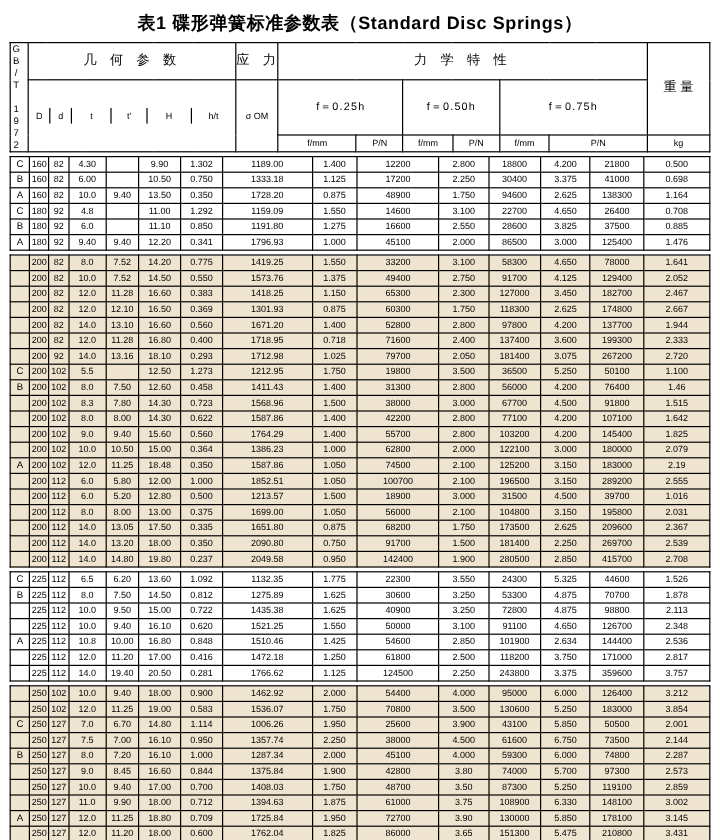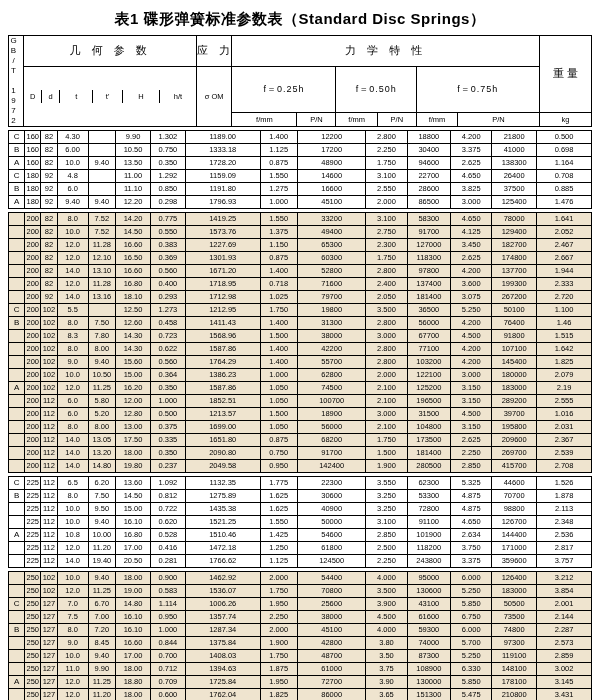--- a/index.html
+++ b/index.html
@@ -253,21 +253,21 @@
             <td>37500</td>
             <td>0.885</td>
           </tr>
           <tr class="cellrow">
             <td class="rowlabel">A</td>
             <td>180</td>
             <td>92</td>
             <td>9.40</td>
             <td>9.40</td>
             <td>12.20</td>
-            <td>0.298</td>
+            <td>0.341</td>
             <td>1796.93</td>
             <td>1.000</td>
             <td>45100</td>
             <td>2.000</td>
             <td>86500</td>
             <td>3.000</td>
             <td>125400</td>
             <td>1.476</td>
           </tr>
         </tbody>
@@ -326,21 +326,21 @@
             <td>2.052</td>
           </tr>
           <tr class="cellrow">
             <td class="rowlabel"></td>
             <td>200</td>
             <td>82</td>
             <td>12.0</td>
             <td>11.28</td>
             <td>16.60</td>
             <td>0.383</td>
-            <td>1227.69</td>
+            <td>1418.25</td>
             <td>1.150</td>
             <td>65300</td>
             <td>2.300</td>
             <td>127000</td>
             <td>3.450</td>
             <td>182700</td>
             <td>2.467</td>
           </tr>
           <tr class="cellrow">
             <td class="rowlabel"></td>
@@ -511,21 +511,21 @@
             <td>3.000</td>
             <td>180000</td>
             <td>2.079</td>
           </tr>
           <tr class="cellrow">
             <td class="rowlabel">A</td>
             <td>200</td>
             <td>102</td>
             <td>12.0</td>
             <td>11.25</td>
-            <td>16.20</td>
+            <td>18.48</td>
             <td>0.350</td>
             <td>1587.86</td>
             <td>1.050</td>
             <td>74500</td>
             <td>2.100</td>
             <td>125200</td>
             <td>3.150</td>
             <td>183000</td>
             <td>2.19</td>
           </tr>
@@ -657,21 +657,21 @@
             <td>225</td>
             <td>112</td>
             <td>6.5</td>
             <td>6.20</td>
             <td>13.60</td>
             <td>1.092</td>
             <td>1132.35</td>
             <td>1.775</td>
             <td>22300</td>
             <td>3.550</td>
-            <td>62300</td>
+            <td>24300</td>
             <td>5.325</td>
             <td>44600</td>
             <td>1.526</td>
           </tr>
           <tr class="cellrow">
             <td class="rowlabel">B</td>
             <td>225</td>
             <td>112</td>
             <td>8.0</td>
             <td>7.50</td>
@@ -720,21 +720,21 @@
             <td>126700</td>
             <td>2.348</td>
           </tr>
           <tr class="cellrow">
             <td class="rowlabel">A</td>
             <td>225</td>
             <td>112</td>
             <td>10.8</td>
             <td>10.00</td>
             <td>16.80</td>
-            <td>0.528</td>
+            <td>0.848</td>
             <td>1510.46</td>
             <td>1.425</td>
             <td>54600</td>
             <td>2.850</td>
             <td>101900</td>
             <td>2.634</td>
             <td>144400</td>
             <td>2.536</td>
           </tr>
           <tr class="cellrow">

